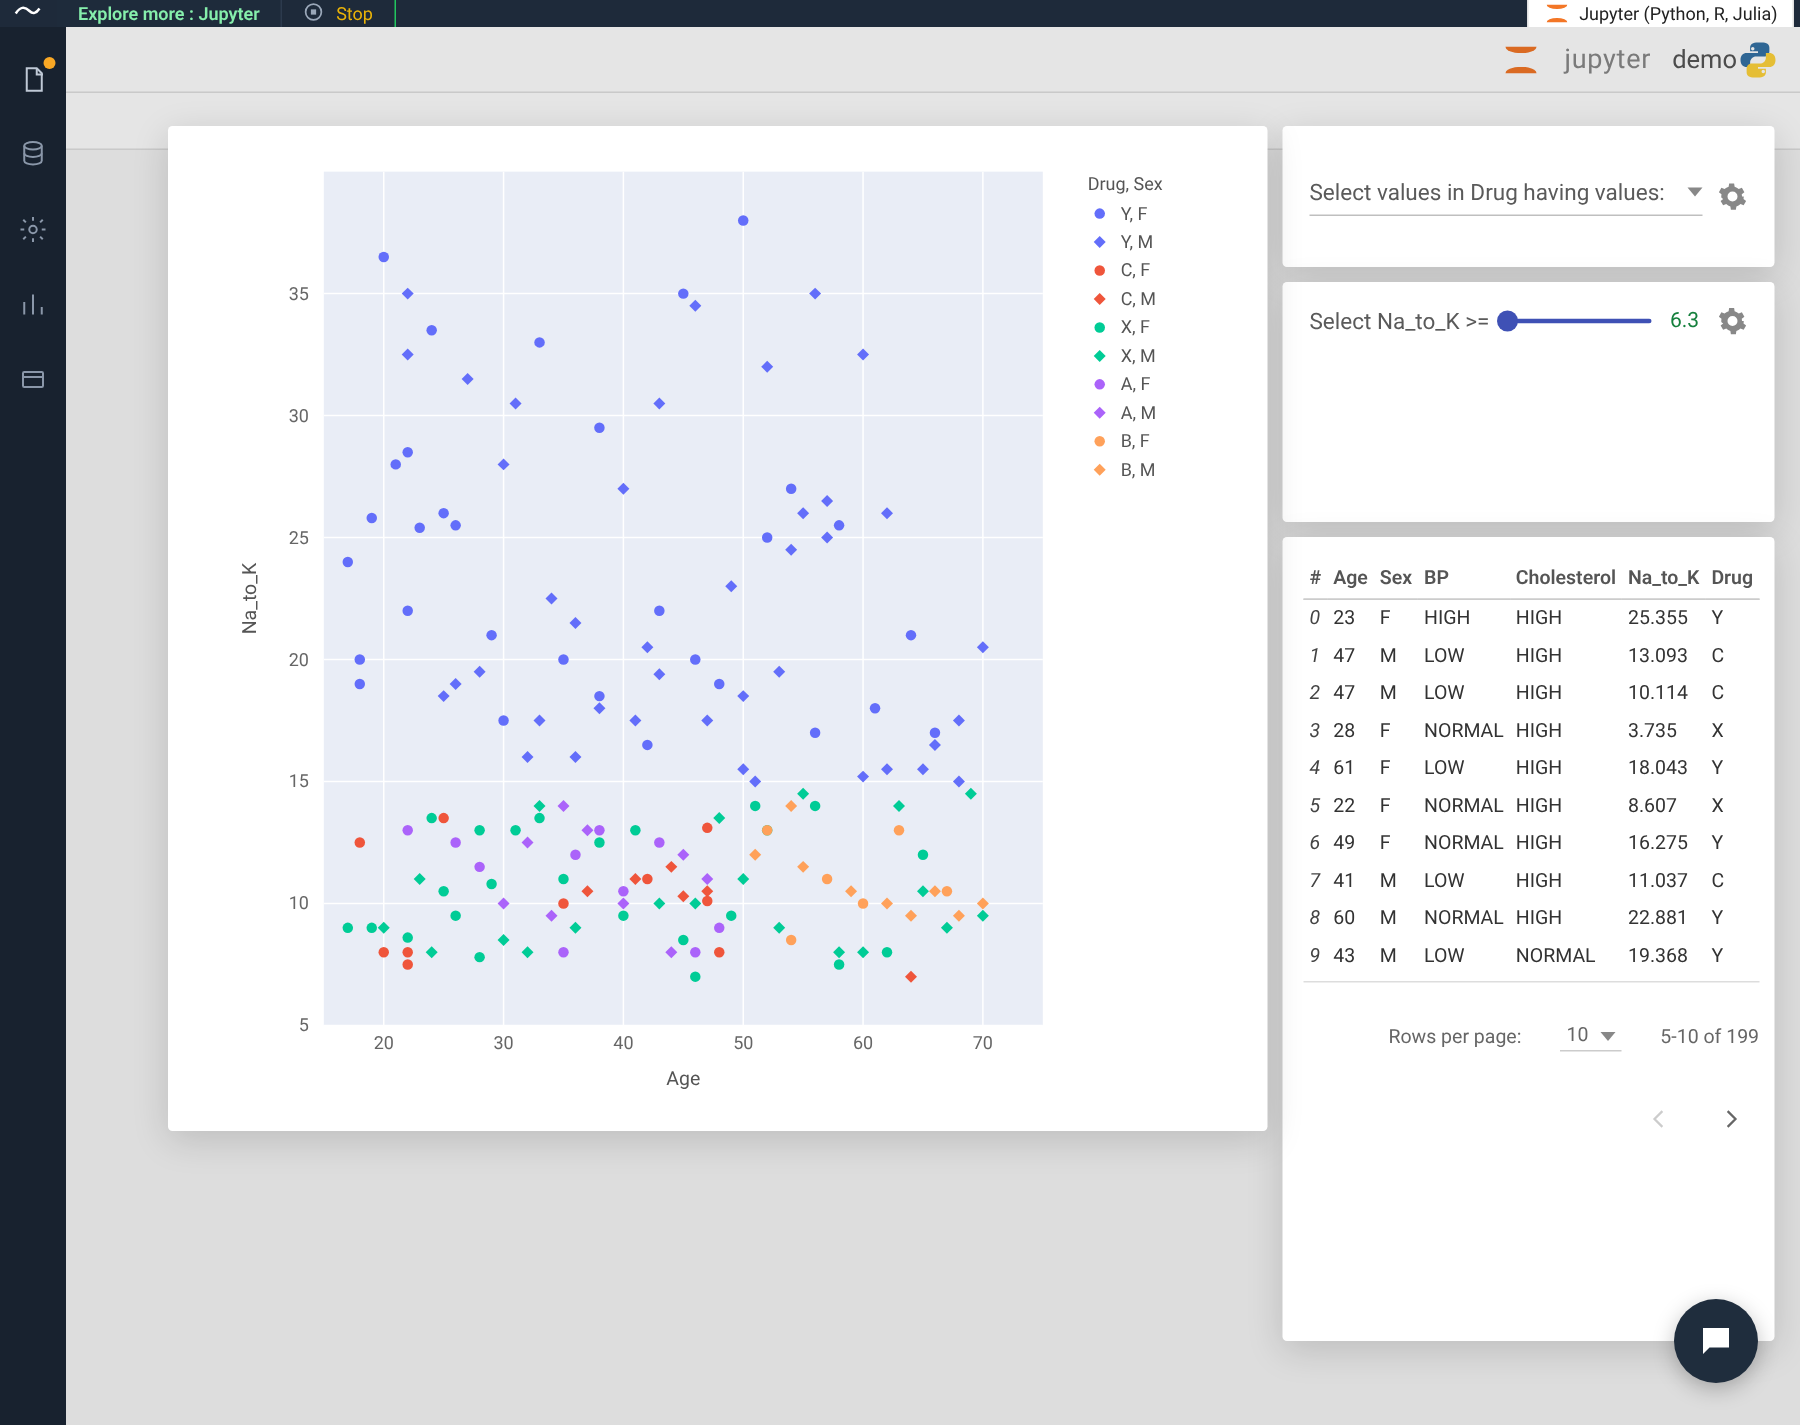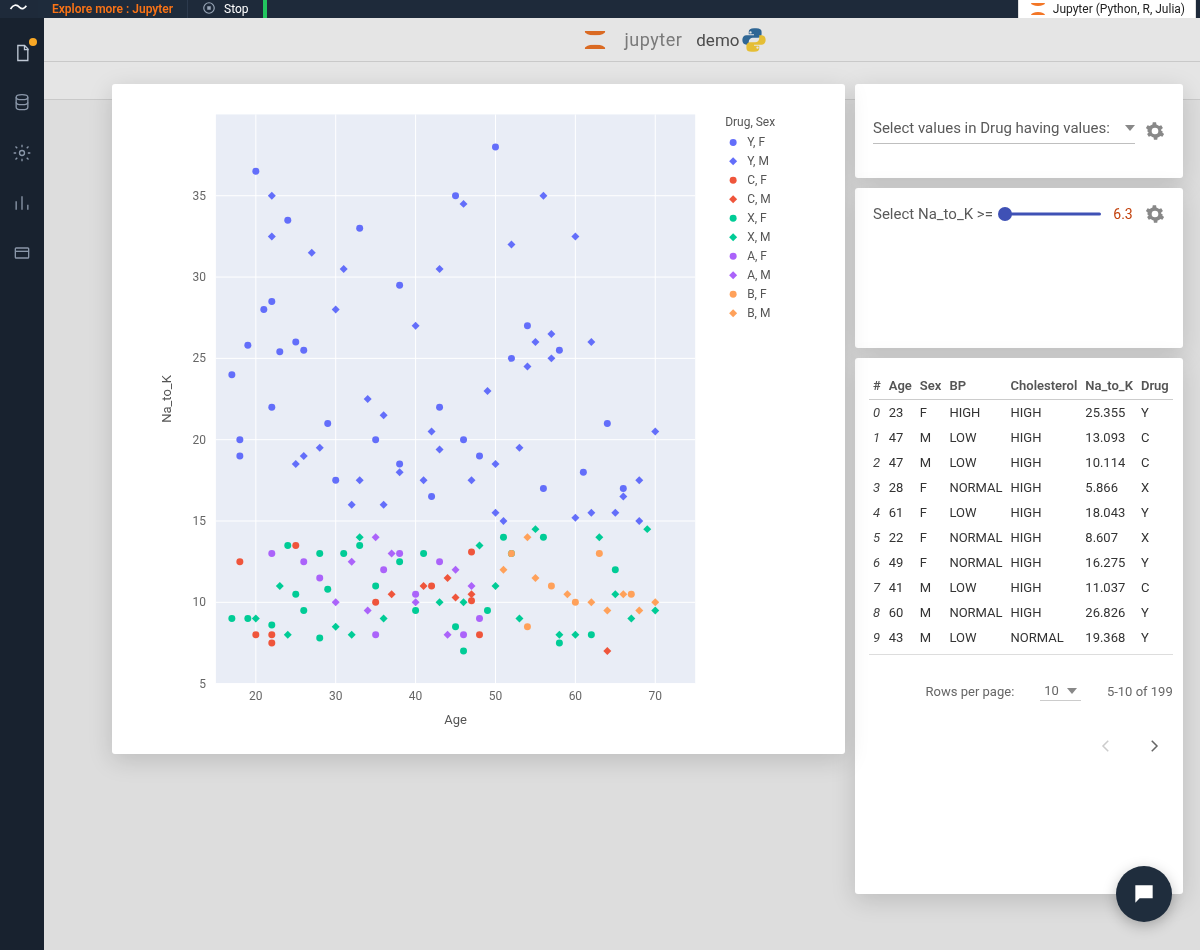--- a/index.html
+++ b/index.html
@@ -9,27 +9,27 @@
   .topbar {
     height: 18px; width: 100%;
     background: #1e2a3a; color: #fff;
     display: flex; align-items: center; font-size: 12px;
     position: relative;
   }
   .topbar .tb-left { display: flex; align-items: center; height: 100%; padding-left: 8px; }
   .topbar .brand-icon { width: 20px; height: 20px; display:inline-block; }
   .topbar .tb-tab {
     background: #1e2b3b; padding: 0 14px; height: 100%;
-    display: flex; align-items: center; font-weight: 600; color: #f97316;
+    display: flex; align-items: center; font-weight: 600; color: #86efac;
     border-right: 1px solid #2c3a4d;
     margin-left: 10px;
   }
   .topbar .tb-stop {
     display: flex; align-items: center; padding: 0 14px; height: 100%;
-    color: #ffffff; border-right: 4px solid #22c55e; gap: 8px;
+    color: #eab308; border-right: 1px solid #22c55e; gap: 8px;
   }
   .topbar .tb-stop svg { width: 14px; height: 14px; }
   .topbar .tb-right {
     position: absolute; right: 4px; top: 0; height: 100%;
     display: flex; align-items: center; padding-left: 23px;
   }
   .kernel-badge {
     background: #fff; color: #222; padding: 2px 10px;
     border-radius: 3px; border: 1px solid #e0e0e0;
     display: flex; align-items: center; gap: 6px; font-size: 12px;
@@ -61,21 +61,21 @@
     position: absolute; left: 44px; top: 18px; right: 0; bottom: 0;
     background: #f6f6f6; overflow: hidden;
   }
   .overlay-dim {
     position: absolute; inset: 0;
     background: rgba(0,0,0,0.10);
   }
   .notebook-header {
     position: absolute; left: 0; top: 0; right: 0; height: 44px;
     background: #fff; display: flex; align-items: center;
-    padding: 0 14px; justify-content: center;
+    padding: 0 14px; justify-content: flex-end;
     border-bottom: 1px solid #e0e0e0;
   }
   .nb-left { display: flex; align-items: center; gap: 14px; padding-left: 110px; }
   .nb-title { font-size: 17px; color: #555; }
   .py-logo { width: 28px; height: 28px; display:inline-block; }
 
   .toolbar {
     position: absolute; left: 0; top: 44px; right: 0;
     height: 38px;
     background: #fff; border-bottom: 1px solid #e0e0e0;
@@ -114,21 +114,21 @@
 
   .gear { width: 20px; height: 20px; cursor: pointer; }
   .gear svg { width: 20px; height: 20px; fill: #888; }
 
   
   .slider-row { display: flex; align-items: center; width: 100%; gap: 12px; }
   .slider-label { font-size: 15px; color: #5a5a5a; }
   .slider-track { flex: 1; position: relative; height: 20px; }
   .slider-track .rail { position:absolute; left:0; right:0; top:50%; height:3px; background:#3f51b5; transform:translateY(-50%); border-radius:2px; }
   .slider-track .thumb { position:absolute; top:50%; width:14px; height:14px; background:#3f51b5; border-radius:50%; transform:translate(-50%,-50%); }
-  .slider-val { font-size: 14px; color: #c2410c; }
+  .slider-val { font-size: 14px; color: #15803d; }
 
   
   table.data { width: 100%; border-collapse: collapse; font-size: 13px; }
   table.data th { text-align: left; font-weight: 600; color: #555; padding: 6px 4px; border-bottom: 1px solid #ccc; }
   table.data td { padding: 5px 4px; color: #333; }
   table.data td.idx { font-style: italic; color: #444; }
   .table-footer {
     border-top: 1px solid #ddd; padding-top: 26px; margin-top: 4px;
     display: flex; align-items: center; justify-content: flex-end;
     gap: 26px; font-size: 13px; color: #666;
@@ -546,21 +546,21 @@
                 <td>HIGH</td>
                 <td>10.114</td>
                 <td>C</td>
               </tr>
               <tr>
                 <td class="idx">3</td>
                 <td>28</td>
                 <td>F</td>
                 <td>NORMAL</td>
                 <td>HIGH</td>
-                <td>5.866</td>
+                <td>3.735</td>
                 <td>X</td>
               </tr>
               <tr>
                 <td class="idx">4</td>
                 <td>61</td>
                 <td>F</td>
                 <td>LOW</td>
                 <td>HIGH</td>
                 <td>18.043</td>
                 <td>Y</td>
@@ -591,21 +591,21 @@
                 <td>HIGH</td>
                 <td>11.037</td>
                 <td>C</td>
               </tr>
               <tr>
                 <td class="idx">8</td>
                 <td>60</td>
                 <td>M</td>
                 <td>NORMAL</td>
                 <td>HIGH</td>
-                <td>26.826</td>
+                <td>22.881</td>
                 <td>Y</td>
               </tr>
               <tr>
                 <td class="idx">9</td>
                 <td>43</td>
                 <td>M</td>
                 <td>LOW</td>
                 <td>NORMAL</td>
                 <td>19.368</td>
                 <td>Y</td>

